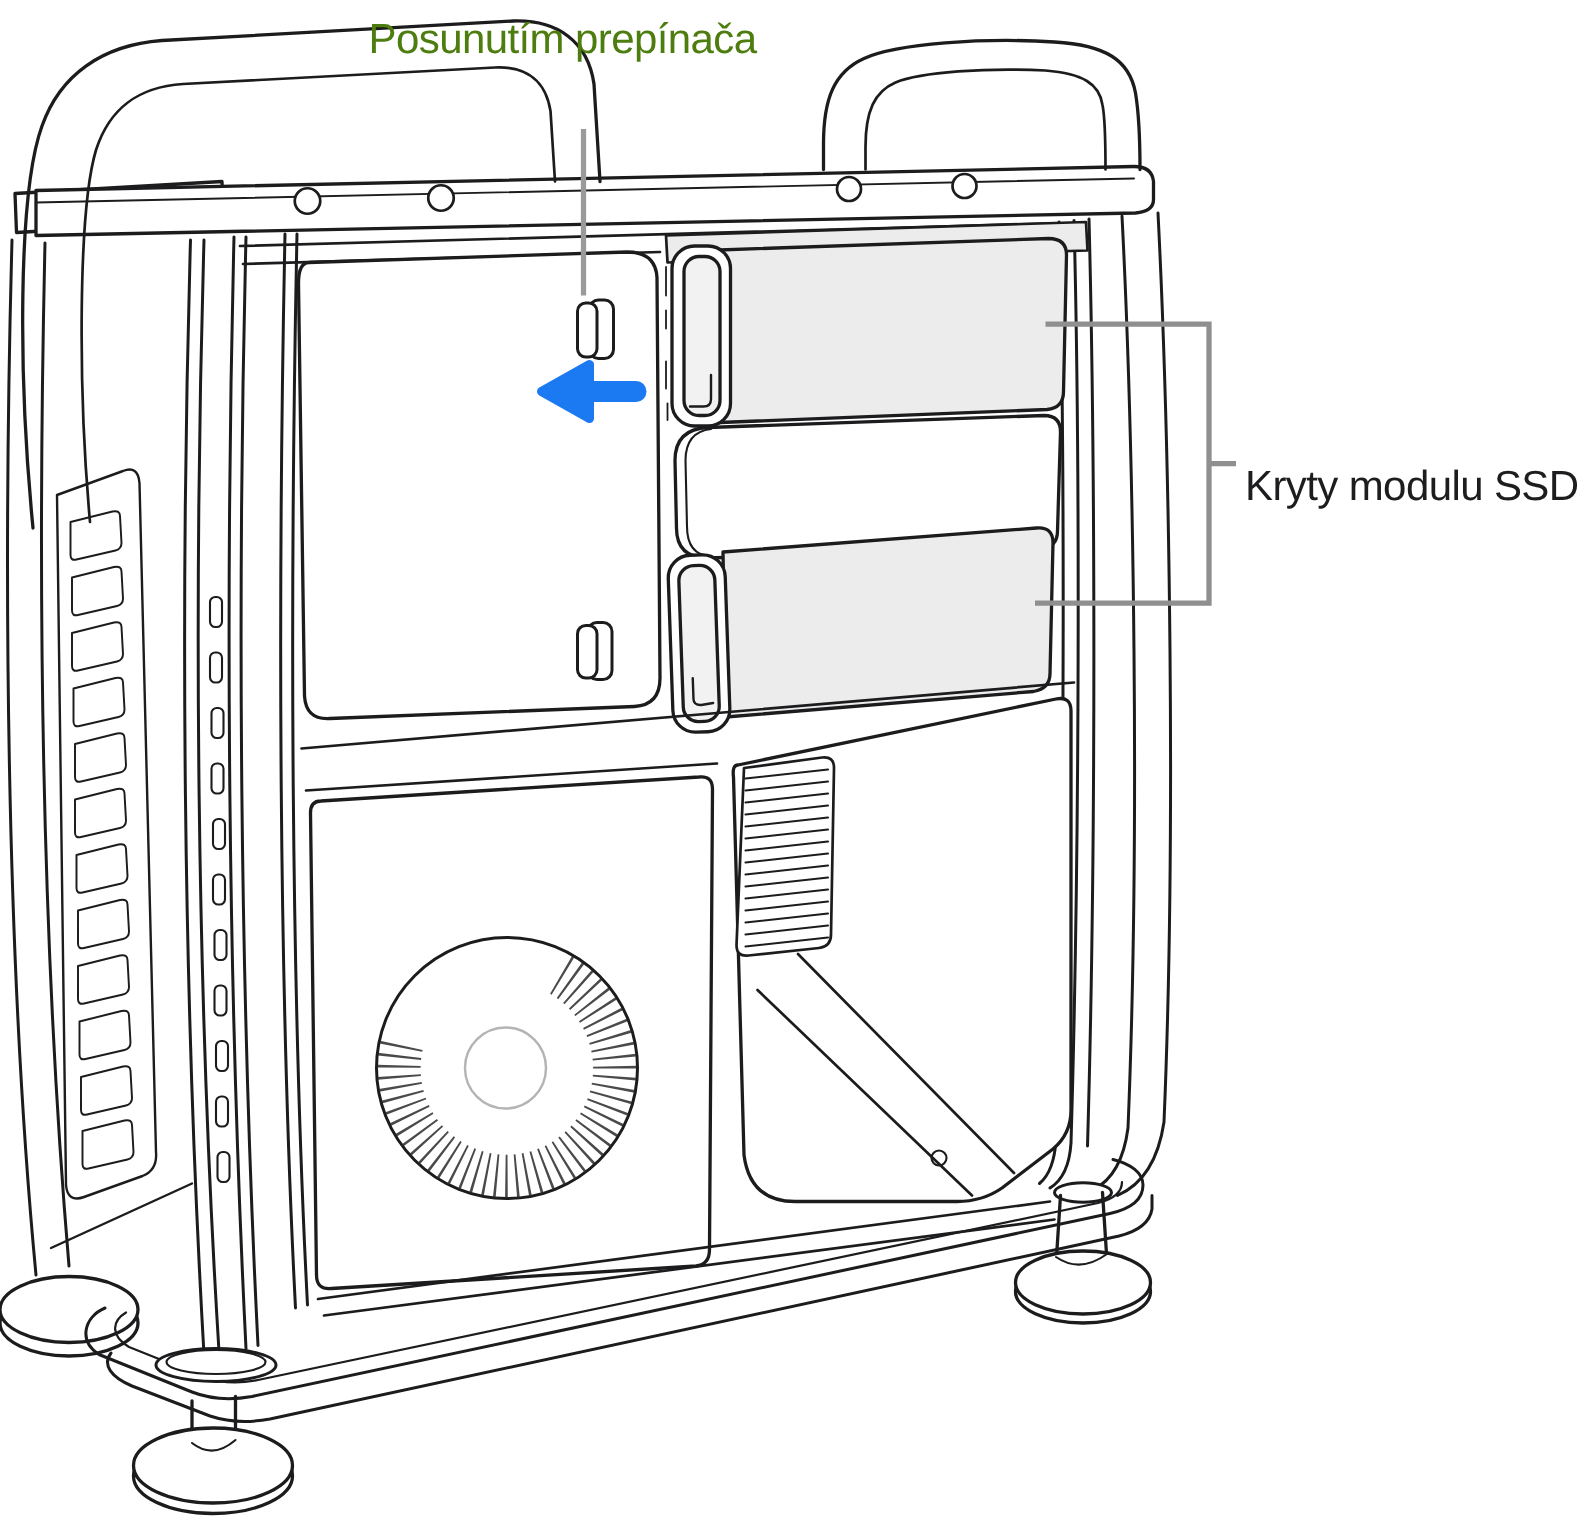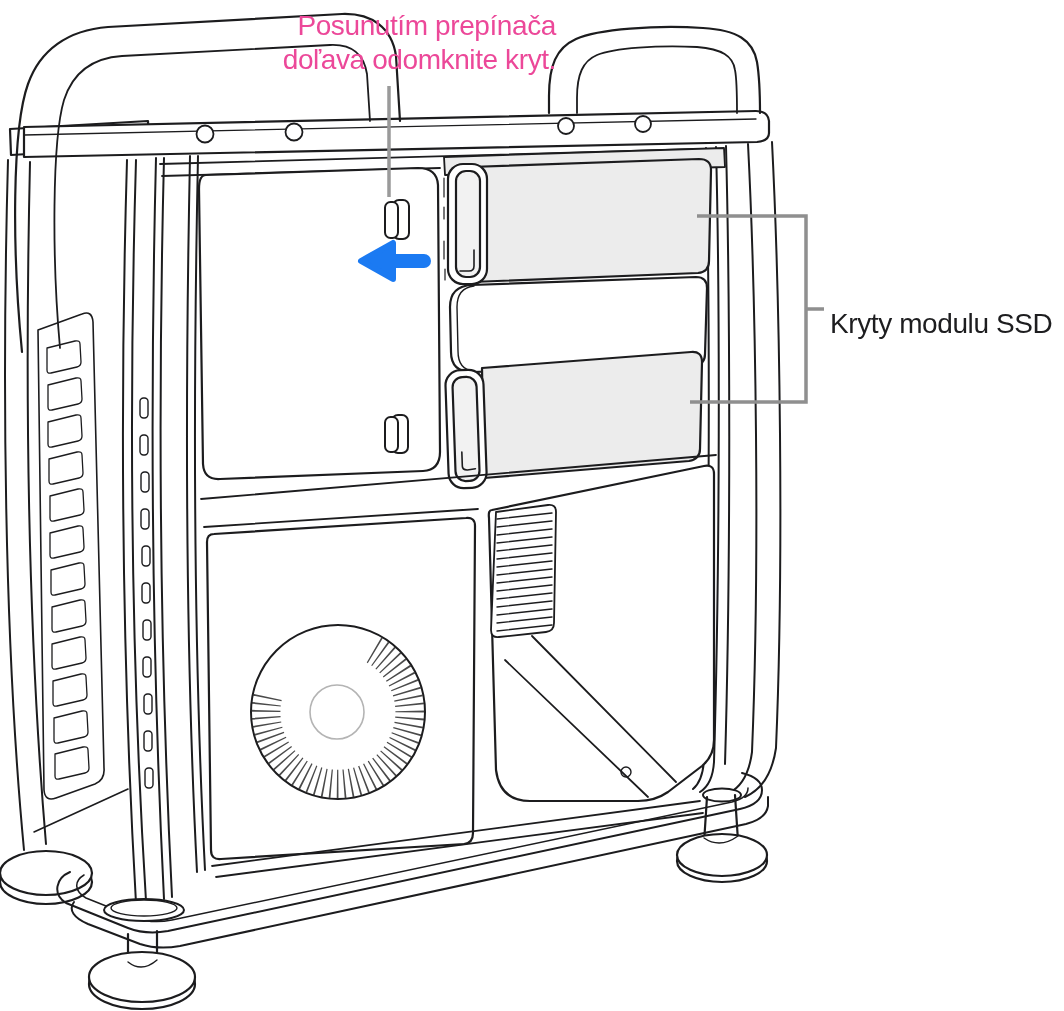--- a/index.html
+++ b/index.html
@@ -2,22 +2,22 @@
 <html><head>
 <meta charset="utf-8">
 <style>
   html,body{margin:0;padding:0;background:#ffffff;}
   .stage{
     position:relative;width:1064px;height:1011px;background:#ffffff;overflow:hidden;
     font-family:"Liberation Sans", sans-serif;
   }
   .stage svg{position:absolute;left:0;top:0;}
   .note{
-    position:absolute;left:194px;top:9px;width:362px;text-align:right;
-    font-size:28px;line-height:34px;letter-spacing:-0.4px;color:#ec4899;
+    position:absolute;left:194px;top:9px;width:362px;text-align:center;
+    font-size:28px;line-height:34px;letter-spacing:-0.4px;color:#4d7c0f;
   }
   .ssd-label{
     position:absolute;left:830px;top:308px;white-space:nowrap;
     font-size:28px;line-height:32px;letter-spacing:-0.4px;color:#1d1d1f;
   }
 </style>
 </head>
 <body>
 
 <div class="stage">
@@ -236,18 +236,17 @@
       <path d="M392 261 L 424 261" stroke="currentColor" stroke-width="14" stroke-linecap="round"></path>
       <path d="M361 261 L 393 243 L 393 279 Z" fill="currentColor" stroke="currentColor" stroke-width="6" stroke-linejoin="round"></path>
     </g>
 
     <path d="M697 216 L 806 216 L 806 402 L 690 402 M806 309 L 824 309" stroke="#8f8f8f" stroke-width="3.5" fill="none"></path>
   </g>
 </svg>
 
   <div class="note">
     <div>Posunutím prepínača</div>
-    <div>doľava odomknite kryt.</div>
   </div>
 
   <div class="ssd-label">Kryty modulu SSD</div>
 
 </div>
 
 </body></html>

